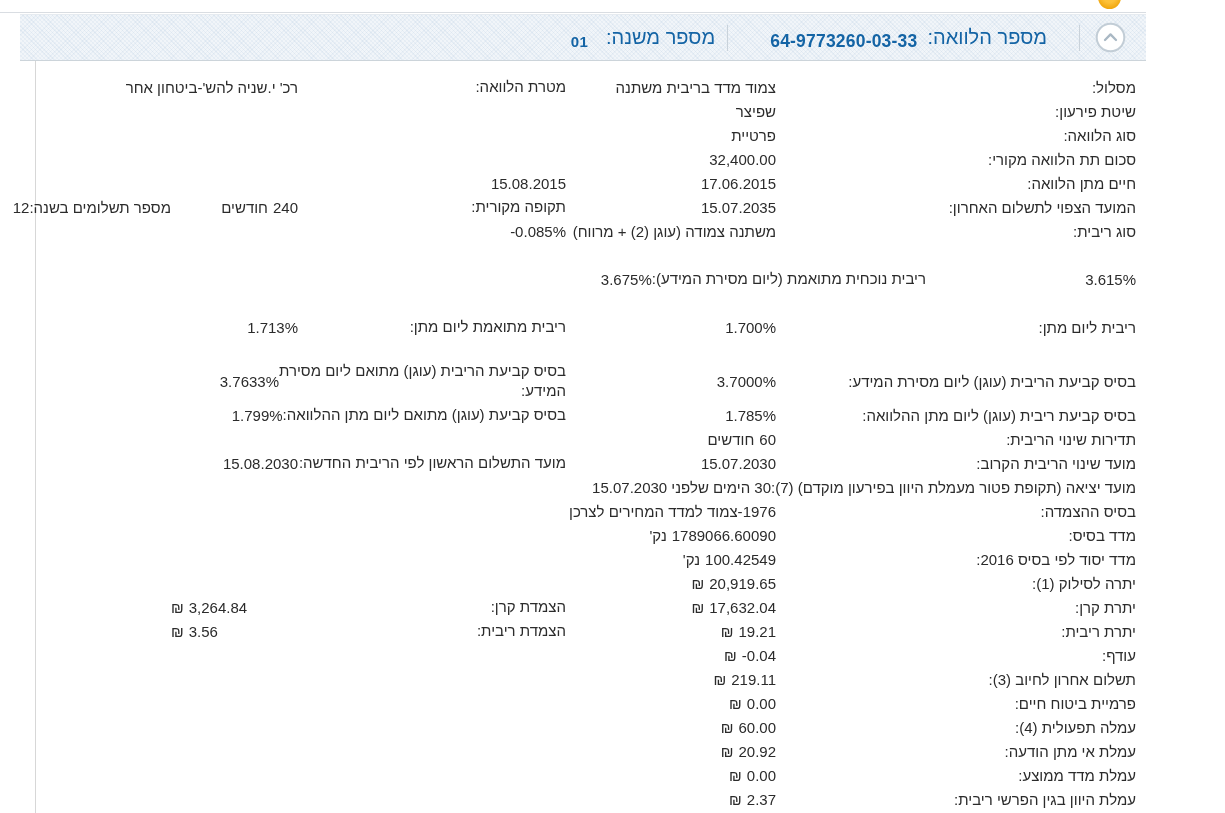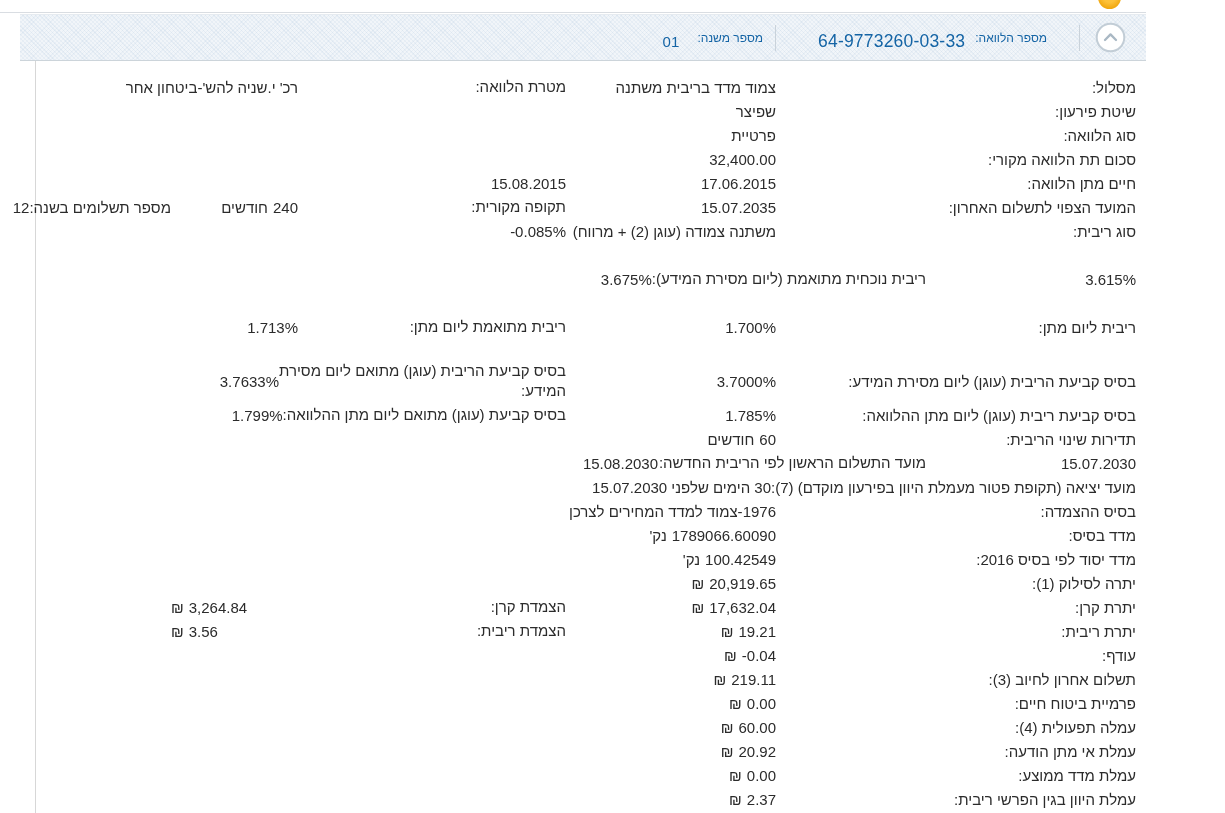--- a/index.html
+++ b/index.html
@@ -32,23 +32,23 @@
     border-top:1px solid #e6ebf0;
     border-bottom:1px solid #ccd4da;
     display:flex; align-items:center; padding:0 20px;
   }
   .band .collapse-btn {
     background:none; border:none; padding:0; margin:0 0 0 14px; cursor:pointer;
     width:32px; height:32px; display:flex; align-items:center; justify-content:center;
   }
   .vdiv { width:1px; height:26px; background:#c9d2da; margin:0 0 0 16px; }
   .vdiv2 { width:1px; height:26px; background:#c9d2da; margin:0 12px; }
-  .hlabel { color:#1464a5; font-size:12px; margin:0 16px 0 10px; white-space:nowrap; }
+  .hlabel { color:#1464a5; font-size:20px; margin:0 16px 0 10px; white-space:nowrap; }
   .hlabel.second { margin:0 0 0 8px; }
-  .hvalue { color:#1464a5; font-size:17.5px; font-weight:normal; white-space:nowrap; letter-spacing:.2px;margin-top:8px; }
+  .hvalue { color:#1464a5; font-size:17.5px; font-weight:bold; white-space:nowrap; letter-spacing:.2px;margin-top:8px; }
   .hvalue.sub { font-size:15px; margin-right:10px; }
   .spacer30 { width:30px; }
   
   .content {
     position:absolute; top:61px; left:35px; width:1111px; bottom:0;
     background:#fff; border-left:1px solid #d7d7d7;
     padding:14px 10px 0 0;
   }
   .section { }
   .row { display:flex; align-items:center; min-height:24px; }
@@ -174,20 +174,21 @@
     <div class="cell c5"><span class="xlbl"></span><span class="xval" dir="auto"></span></div>
   </div>
       <div class="row">
     <div class="cell c1">תדירות שינוי הריבית:</div>
     <div class="cell c2"><span class="num" dir="auto">60</span><span class="unit">חודשים</span></div>
     <div class="cell c3"></div>
     <div class="cell c4"><span class="num" dir="auto"></span><span class="unit"></span></div>
     <div class="cell c5"><span class="xlbl"></span><span class="xval" dir="auto"></span></div>
   </div>
       <div class="row">
+    <div class="cell c1">מועד שינוי הריבית הקרוב:</div>
     <div class="cell c2"><span class="num" dir="auto">15.07.2030</span><span class="unit"></span></div>
     <div class="cell c3">מועד התשלום הראשון לפי הריבית החדשה:</div>
     <div class="cell c4"><span class="num" dir="auto">15.08.2030</span><span class="unit"></span></div>
     <div class="cell c5"><span class="xlbl"></span><span class="xval" dir="auto"></span></div>
   </div>
       <div class="row">
     <div class="cell c1">מועד יציאה (תקופת פטור מעמלת היוון בפירעון מוקדם) (7):</div>
     <div class="cell c2"><span class="num" dir="auto">30 הימים שלפני 15.07.2030</span><span class="unit"></span></div>
     <div class="cell c3"></div>
     <div class="cell c4"><span class="num" dir="auto"></span><span class="unit"></span></div>

